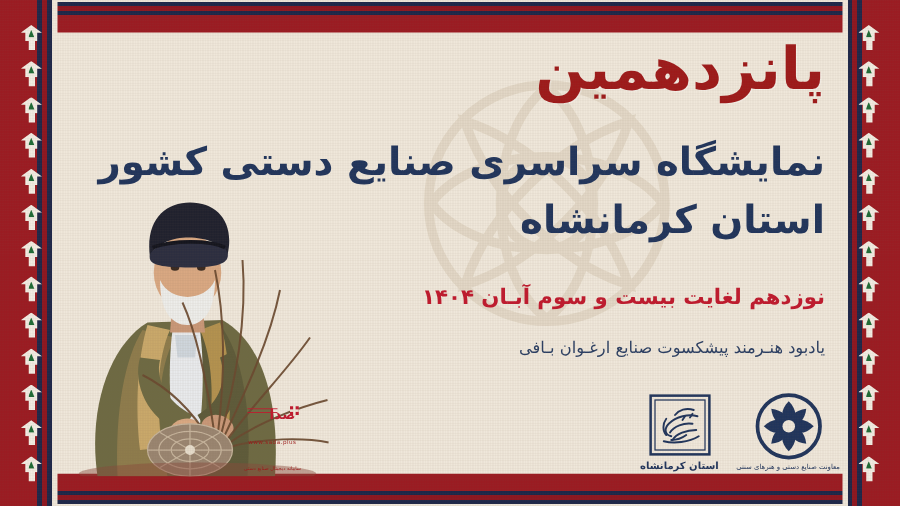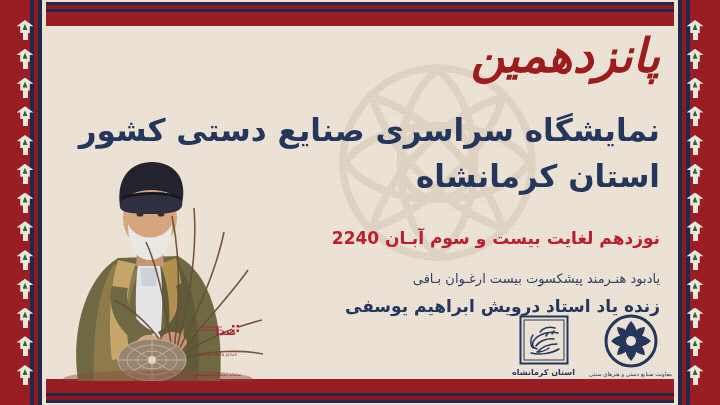--- a/index.html
+++ b/index.html
@@ -76,21 +76,21 @@
     opacity:.55;
   }
 
   
   .content{position:absolute;inset:0;z-index:4;}
 
   .title-red{
     position:absolute;right:60px;top:28px;
     color:#9E1A1A;font-size:47px;font-weight:bold;letter-spacing:-1px;
     text-shadow:1px 1px 0 rgba(255,255,255,.35);
-    direction:rtl;white-space:nowrap;font-style:italic;
+    direction:rtl;white-space:nowrap;
   }
   .title-navy-1{
     position:absolute;right:60px;top:112px;
     color:#21355C;font-size:31px;font-weight:bold;
     direction:rtl;white-space:nowrap;text-align:right;
   }
   .title-navy-2{
     position:absolute;right:60px;top:158px;
     color:#21355C;font-size:31px;font-weight:bold;
     direction:rtl;white-space:nowrap;
@@ -295,23 +295,22 @@
       <circle cx="104" cy="214" r="4" fill="#E6DCCB"></circle>
 
       <ellipse cx="110" cy="233" rx="95" ry="9" fill="#8A4A3C" opacity=".45"></ellipse>
     </g>
   </svg>
 
   <div class="content">
     <div class="title-red">پانزدهمین</div>
     <div class="title-navy-1">نمایشگاه سراسری صنایع دستی کشور</div>
     <div class="title-navy-2">استان کرمانشاه</div>
-    <div class="date-line">نوزدهم  لغایت بیست و سوم آبـان 2240</div>
-    <div class="tribute-1">یادبود هنـرمند پیشکسوت بیست ارغـوان بـافی</div>
-    <div class="tribute-2">زنده یاد استاد درویش ابراهیم یوسفی</div>
+    <div class="date-line">نوزدهم  لغایت بیست و سوم آبـان ۱۴۰۴</div>
+    <div class="tribute-1">یادبود هنـرمند پیشکسوت صنایع ارغـوان بـافی</div>
   </div>
 
   <div class="sada">
     <svg width="44" height="13" viewBox="0 0 44 13">
       <text x="30" y="11" font-family="DejaVu Sans, sans-serif" font-size="11" font-weight="bold" fill="#C01A2E" text-anchor="middle">صدا</text>
       <rect x="36" y="1" width="7" height="7" fill="#C01A2E"></rect>
       <rect x="38.5" y="0" width="2" height="9" fill="#EFE7DA"></rect>
       <rect x="36" y="3.5" width="7" height="2" fill="#EFE7DA"></rect>
       <g stroke="#C01A2E" stroke-width=".7">
         <path d="M2 3 H26 M2 6 H26"></path>

